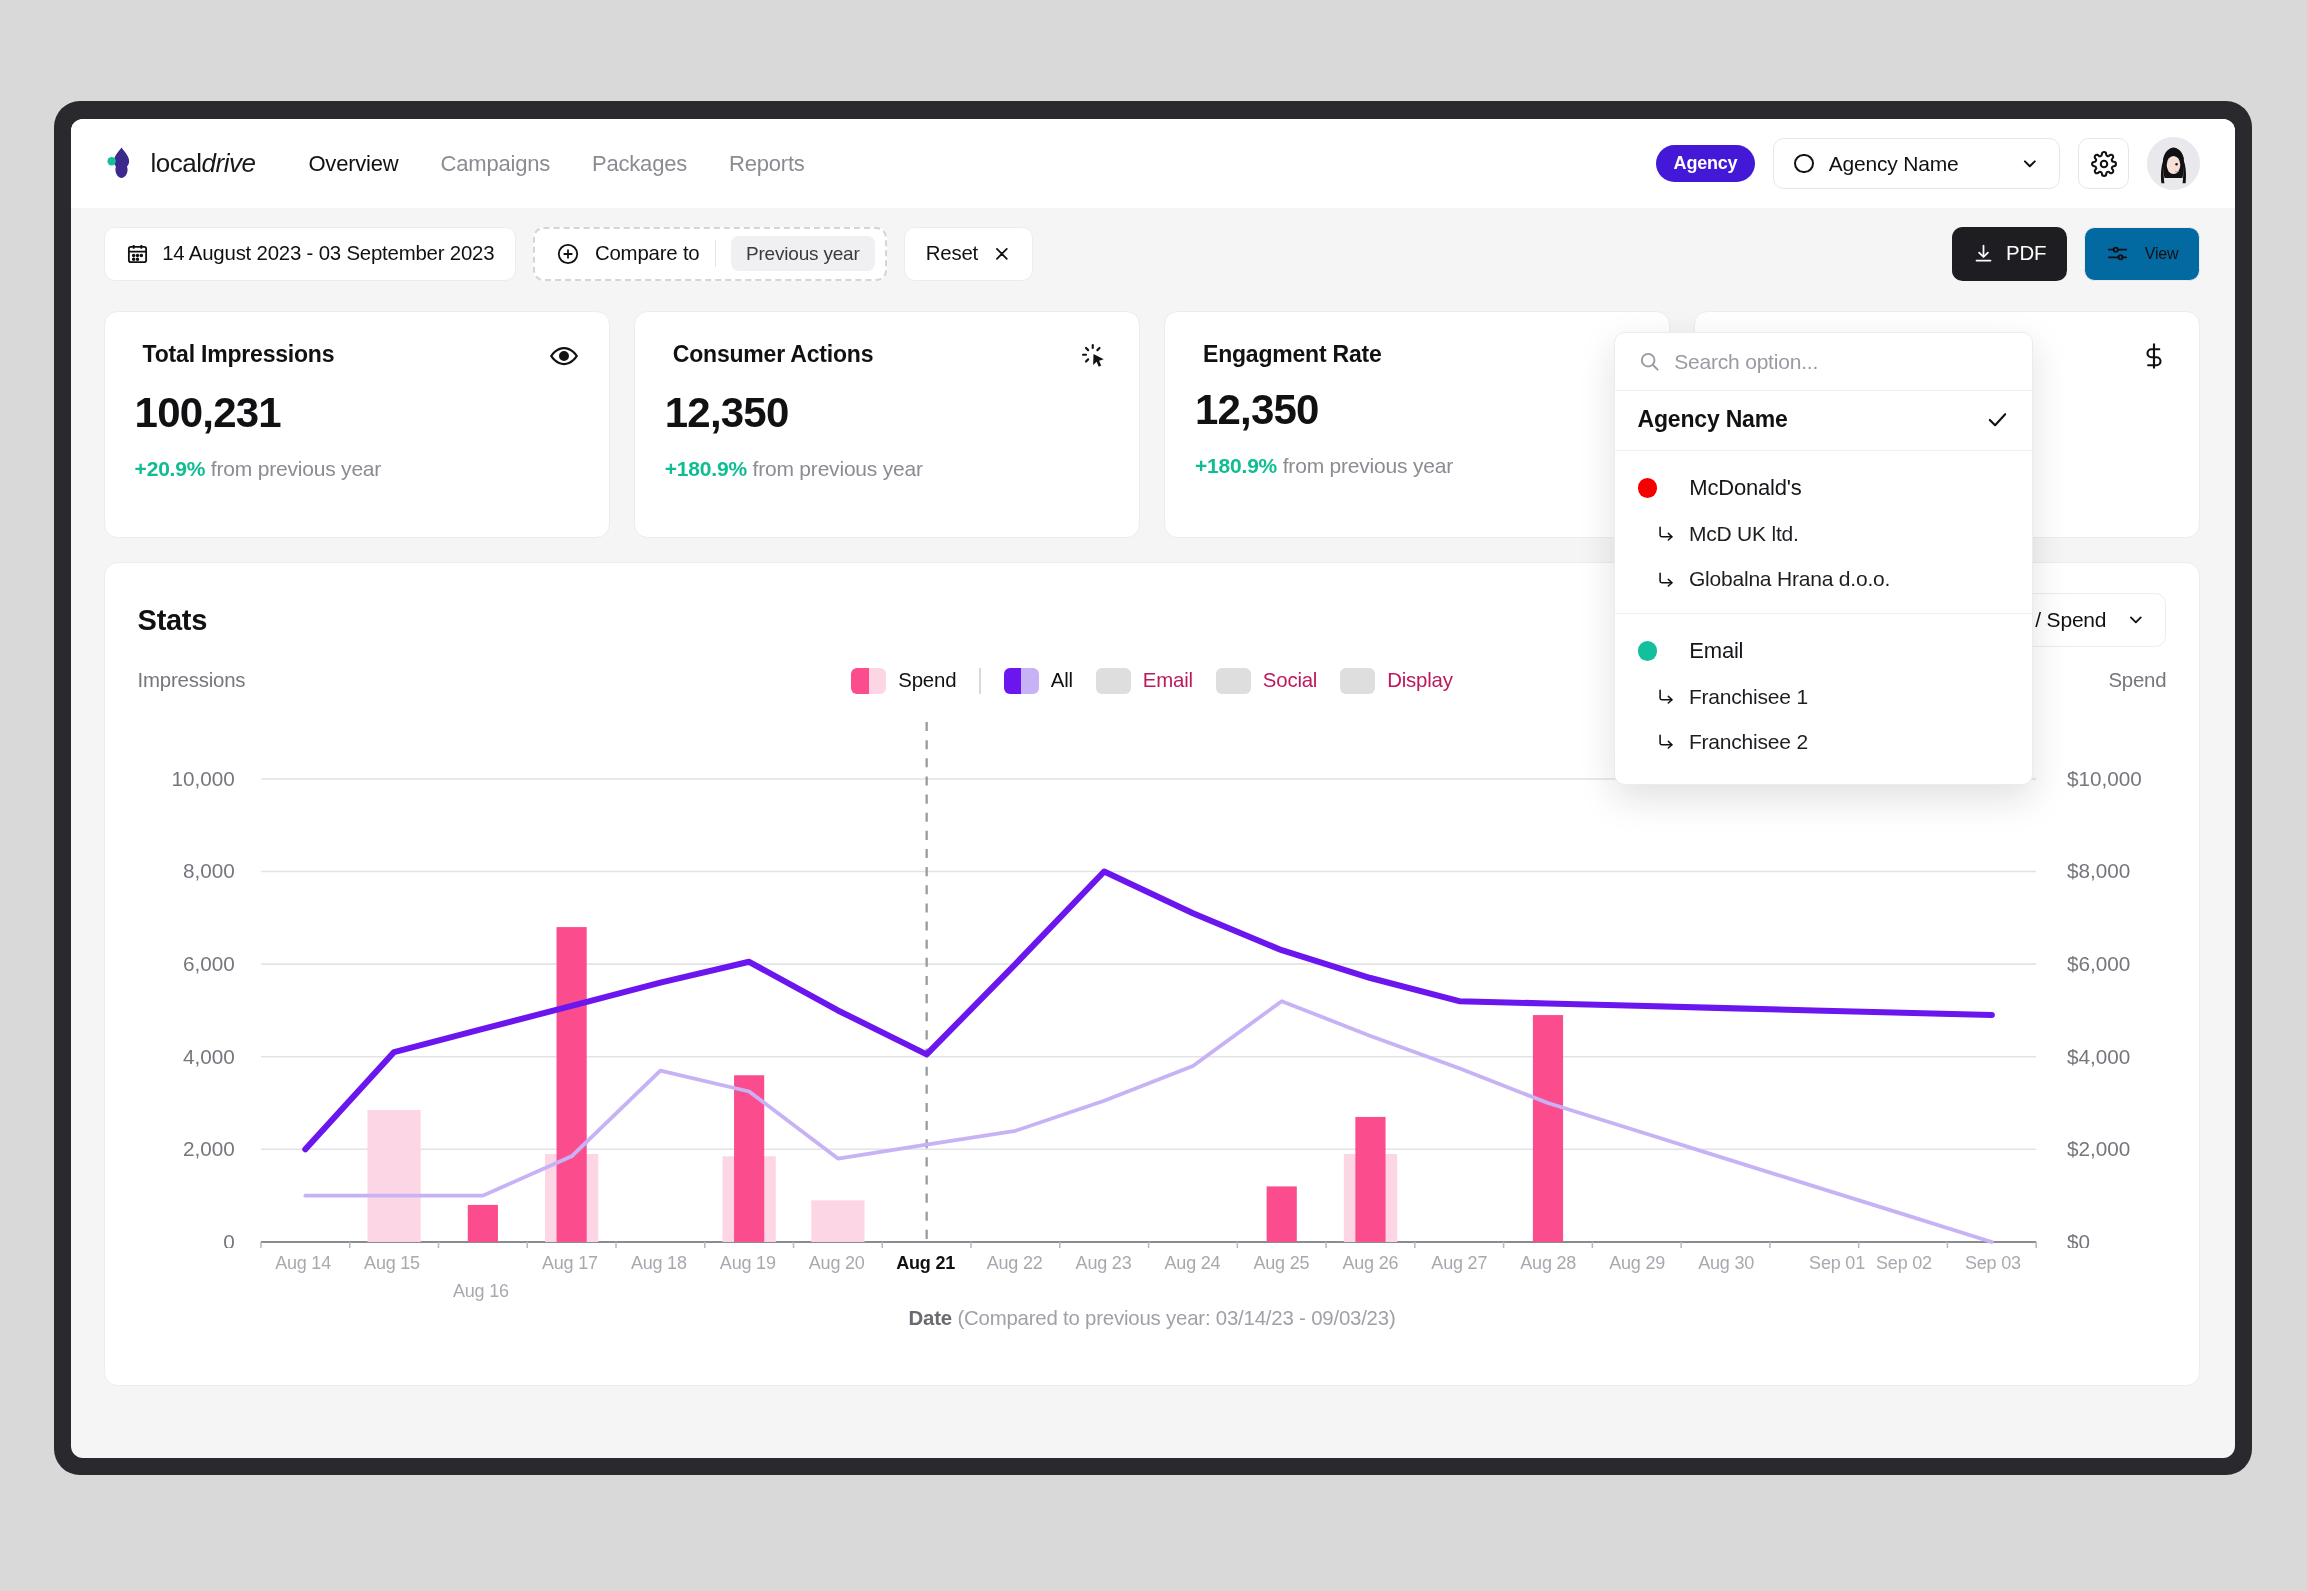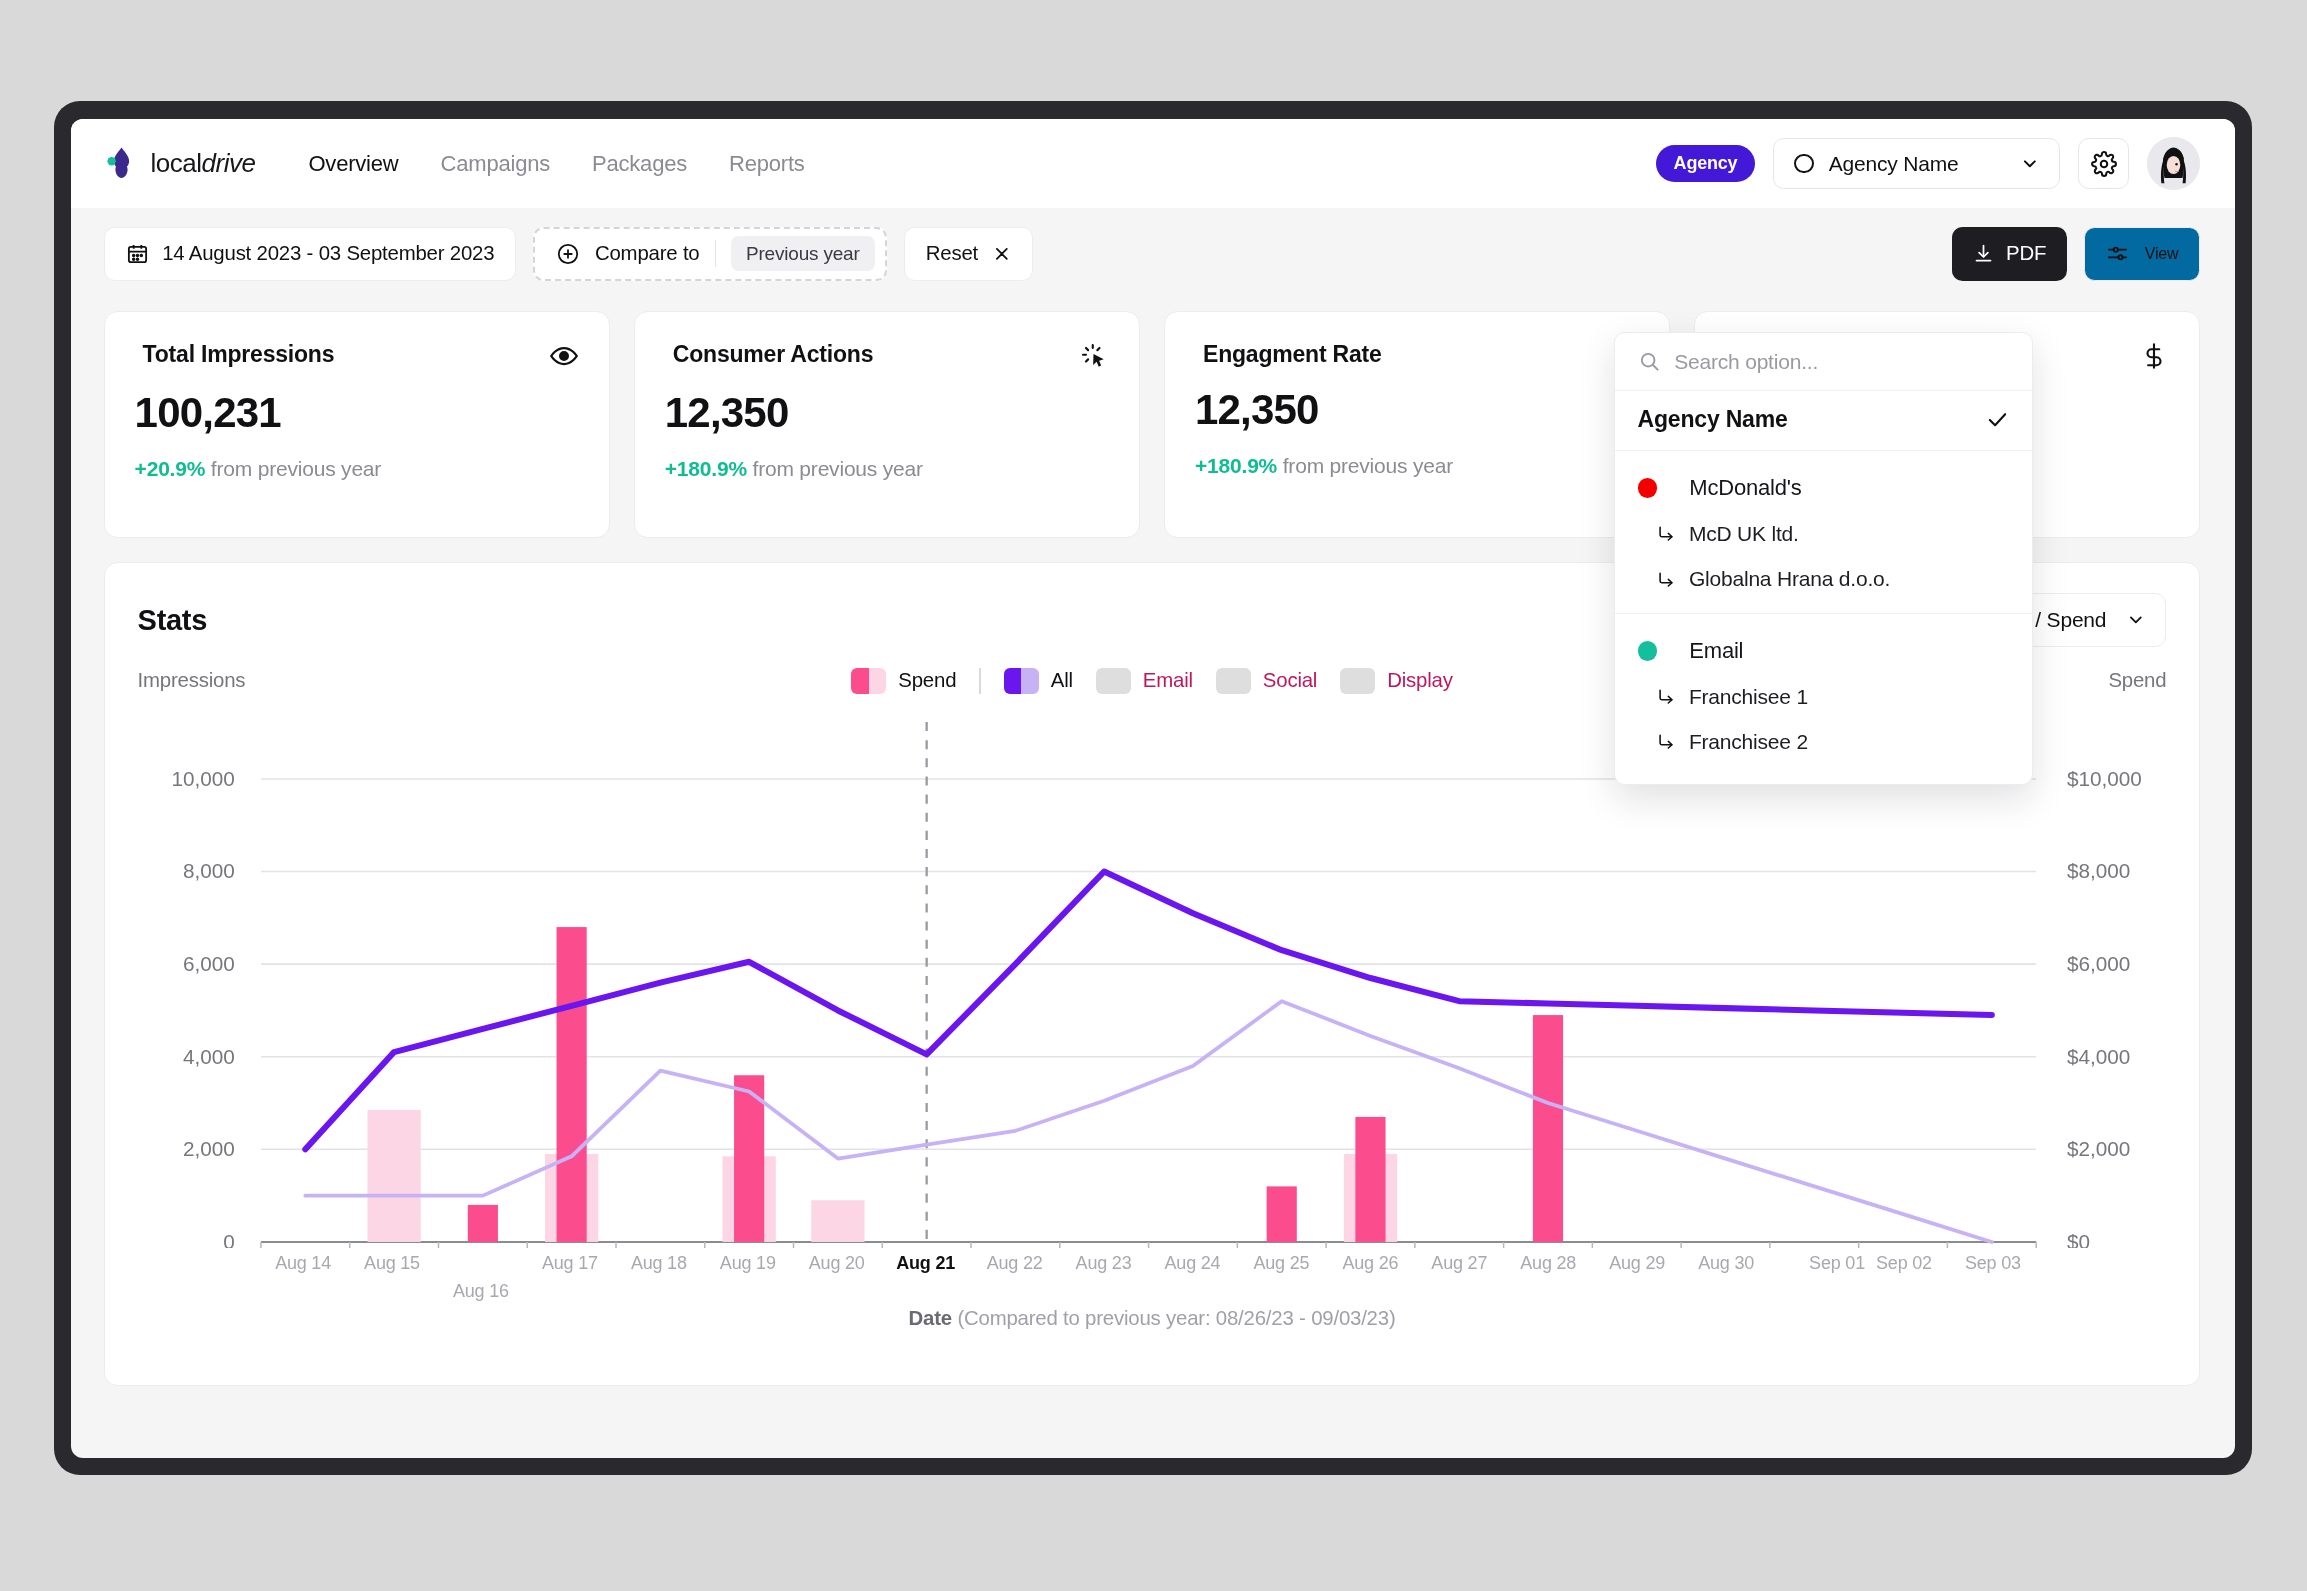--- a/index.html
+++ b/index.html
@@ -523,21 +523,21 @@
             <div class="xlab" style="left: 67.5%;">Aug 27</div>
             <div class="xlab" style="left: 72.5%;">Aug 28</div>
             <div class="xlab" style="left: 77.5%;">Aug 29</div>
             <div class="xlab" style="left: 82.5%;">Aug 30</div>
             <div class="xlab" style="left: 87.5%; margin-left: 22px;">Sep 01</div>
             <div class="xlab" style="left: 92.5%;">Sep 02</div>
             <div class="xlab" style="left: 97.5%;">Sep 03</div>
           </div>
 
         <div class="footnote">
-          <b>Date</b> <span>(Compared to previous year: 08/26/23 - 09/03/23)</span>
+          <b>Date</b> <span>(Compared to previous year: 03/14/23 - 09/03/23)</span>
         </div>
       </div>
 
       <div class="dropdown">
         <div class="dd-search">
           <svg width="23" height="23" viewBox="0 0 24 24" fill="none" stroke="#9a9aa3" stroke-width="2" stroke-linecap="round">
               <circle cx="10.6" cy="10.6" r="6.6"></circle>
               <path d="M15.6 15.6L20.5 20.5"></path>
             </svg>
           <span class="ph">Search option...</span>

